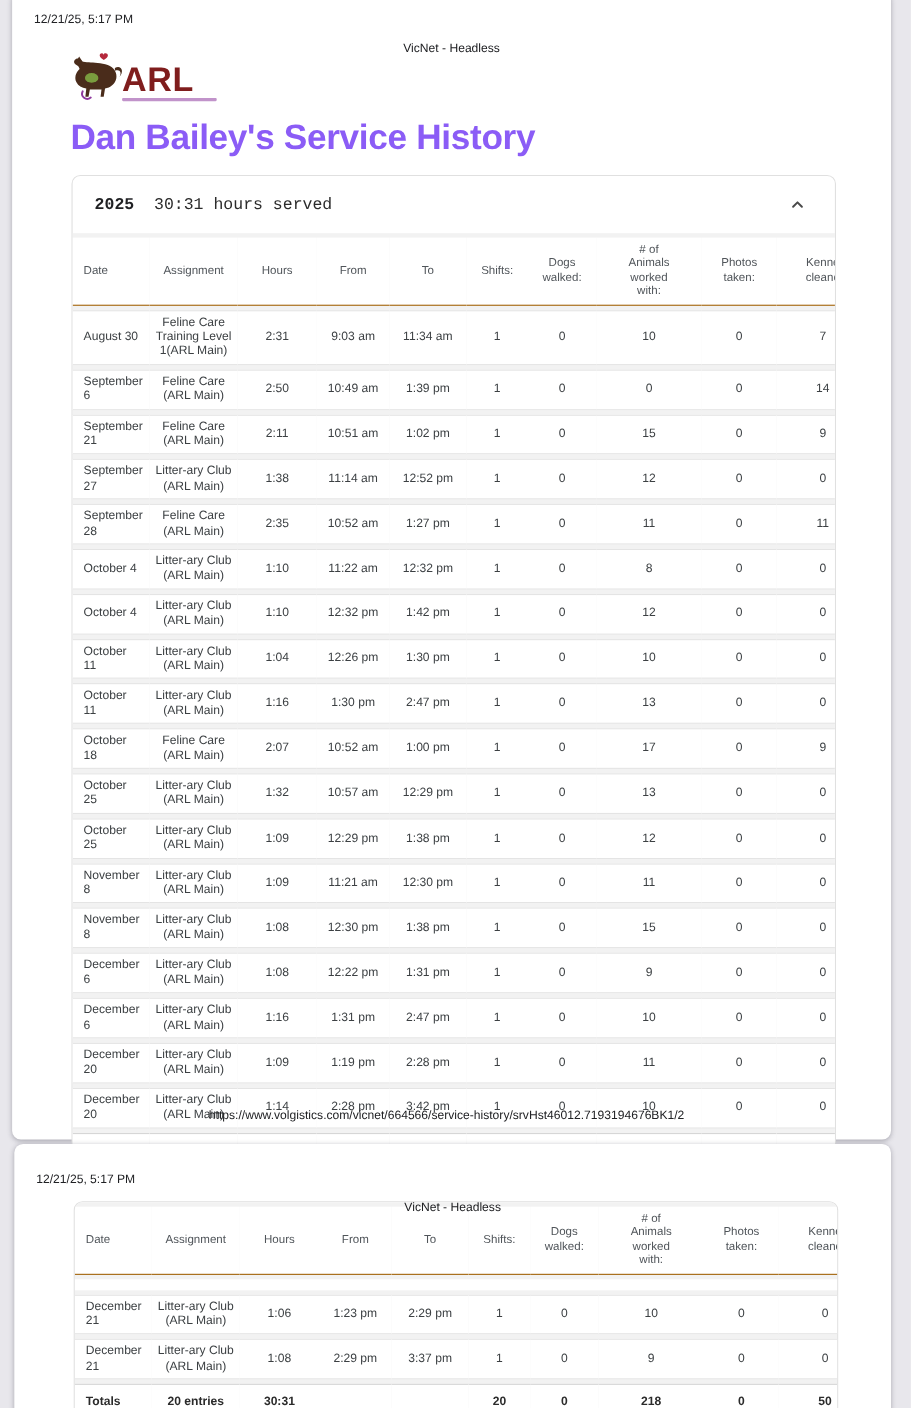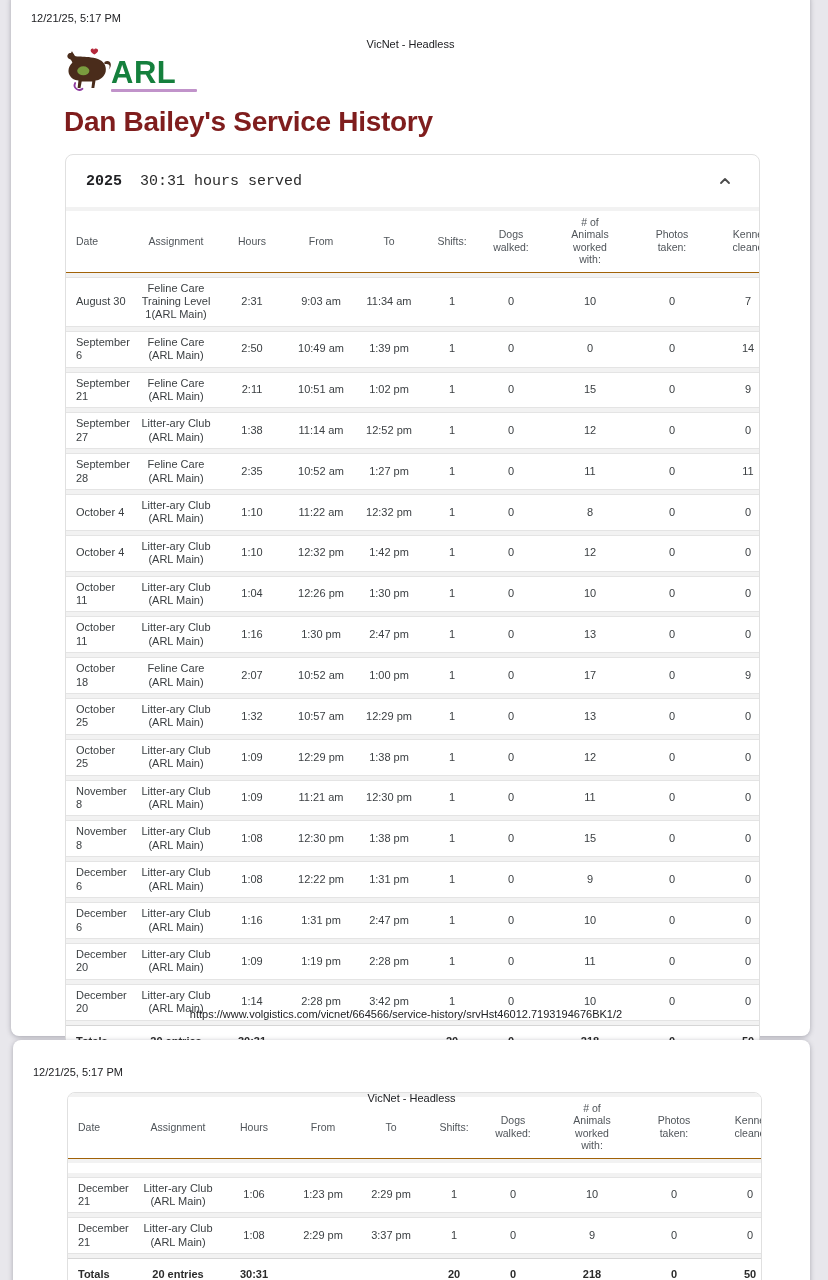--- a/index.html
+++ b/index.html
@@ -17,21 +17,21 @@
   #page2 .meta-row { padding-top:26px; height:40px; }
   .meta-left { position:absolute; left:20px; }
   .meta-center { position:absolute; left:0; right:0; text-align:center;margin-top:26px; }
 
   .logo-row { display:flex; align-items:flex-end; margin:20px 0 0 52px; height:50px; }
   .logo-mark { position:relative; width:52px; height:48px; }
   .logo-textwrap { margin-left:-4px; padding-bottom:2px; }
   .logo-text { font-size:31px; font-weight:bold; letter-spacing:.5px; line-height:.85; }
   .logo-tagline { width:86px; height:3px; background:#8e3a9e; opacity:.55; margin-top:3px; border-radius:1px; }
 
-  .page-title { margin:12px 0 0 53px; font-size:28px; font-weight:700; color:#7f1d1d; letter-spacing:-.3px; }
+  .page-title { margin:12px 0 0 53px; font-size:32px; font-weight:700; color:#8b5cf6; letter-spacing:-.3px; }
 
   .card {
     margin-left:54px; width:695px; border:1px solid #e0e0e0;
     border-radius:8px; overflow:hidden; background:#fff;
   }
   #page1 .card { margin-top:16px; }
   #page2 .card { margin-top:12px; }
 
   .summary-bar { display:flex; align-items:center; height:52px; padding:0 18px 0 20px; font-size:15px; color:#202124; cursor:pointer;font-family:Liberation Mono, monospace; }
   .summary-year { font-weight:700; margin-right:18px; }
@@ -76,21 +76,21 @@
       <svg viewBox="0 0 64 58" width="52" height="48">
         <path d="M38 4 c1.4-2.6 5.2-1.7 5.2 .9 c0 2-2.6 3.6-4.6 5.1 c-2-1.5-4.6-3.1-4.6-5.1 c0-2.6 3.6-3.5 4-0.9z" fill="#b5293c"></path>
         <path d="M11 6 L14.5 11.5 L8.5 10.4 Z" fill="#4a2c1b"></path>
         <path d="M14 11 C12 8 8 7 6 10 C4.5 12 5.5 14.5 8 15.5 C10 16.3 11 18 11.5 20 C7 24 5.5 30 8 35 C10 39 14 41.5 19 42 L18 51 L21.5 51 L23 43 L36 43 L35 51 L38.5 51 L40 42 C46 41 51 37 52.5 31 C54 24.5 50 18 43 15.5 C36 13 27 13 22 12.5 C19 12.2 16 12.5 14 11 Z" fill="#4a2c1b"></path>
         <path d="M51 19 C58 15 62 23 56 29 C59 24 57 20 51 22 Z" fill="#4a2c1b"></path>
         <ellipse cx="25" cy="30" rx="7.5" ry="5.5" fill="#7a9c3e"></ellipse>
         <path d="M15 45 C12 51 19 56 24 52" stroke="#8e3a9e" stroke-width="2.2" fill="none" stroke-linecap="round"></path>
       </svg>
     </span>
     <span class="logo-textwrap">
-      <div class="logo-text" style="color: #15803d;">ARL</div>
+      <div class="logo-text" style="color: #7f1d1d;">ARL</div>
       <div class="logo-tagline"></div>
     </span>
   </div>
 
   <h1 class="page-title">Dan Bailey's Service History</h1>
 
   <div class="card">
     <div class="summary-bar">
       <span class="summary-year">2025</span>
       <span class="summary-hours">30:31 hours served</span>

